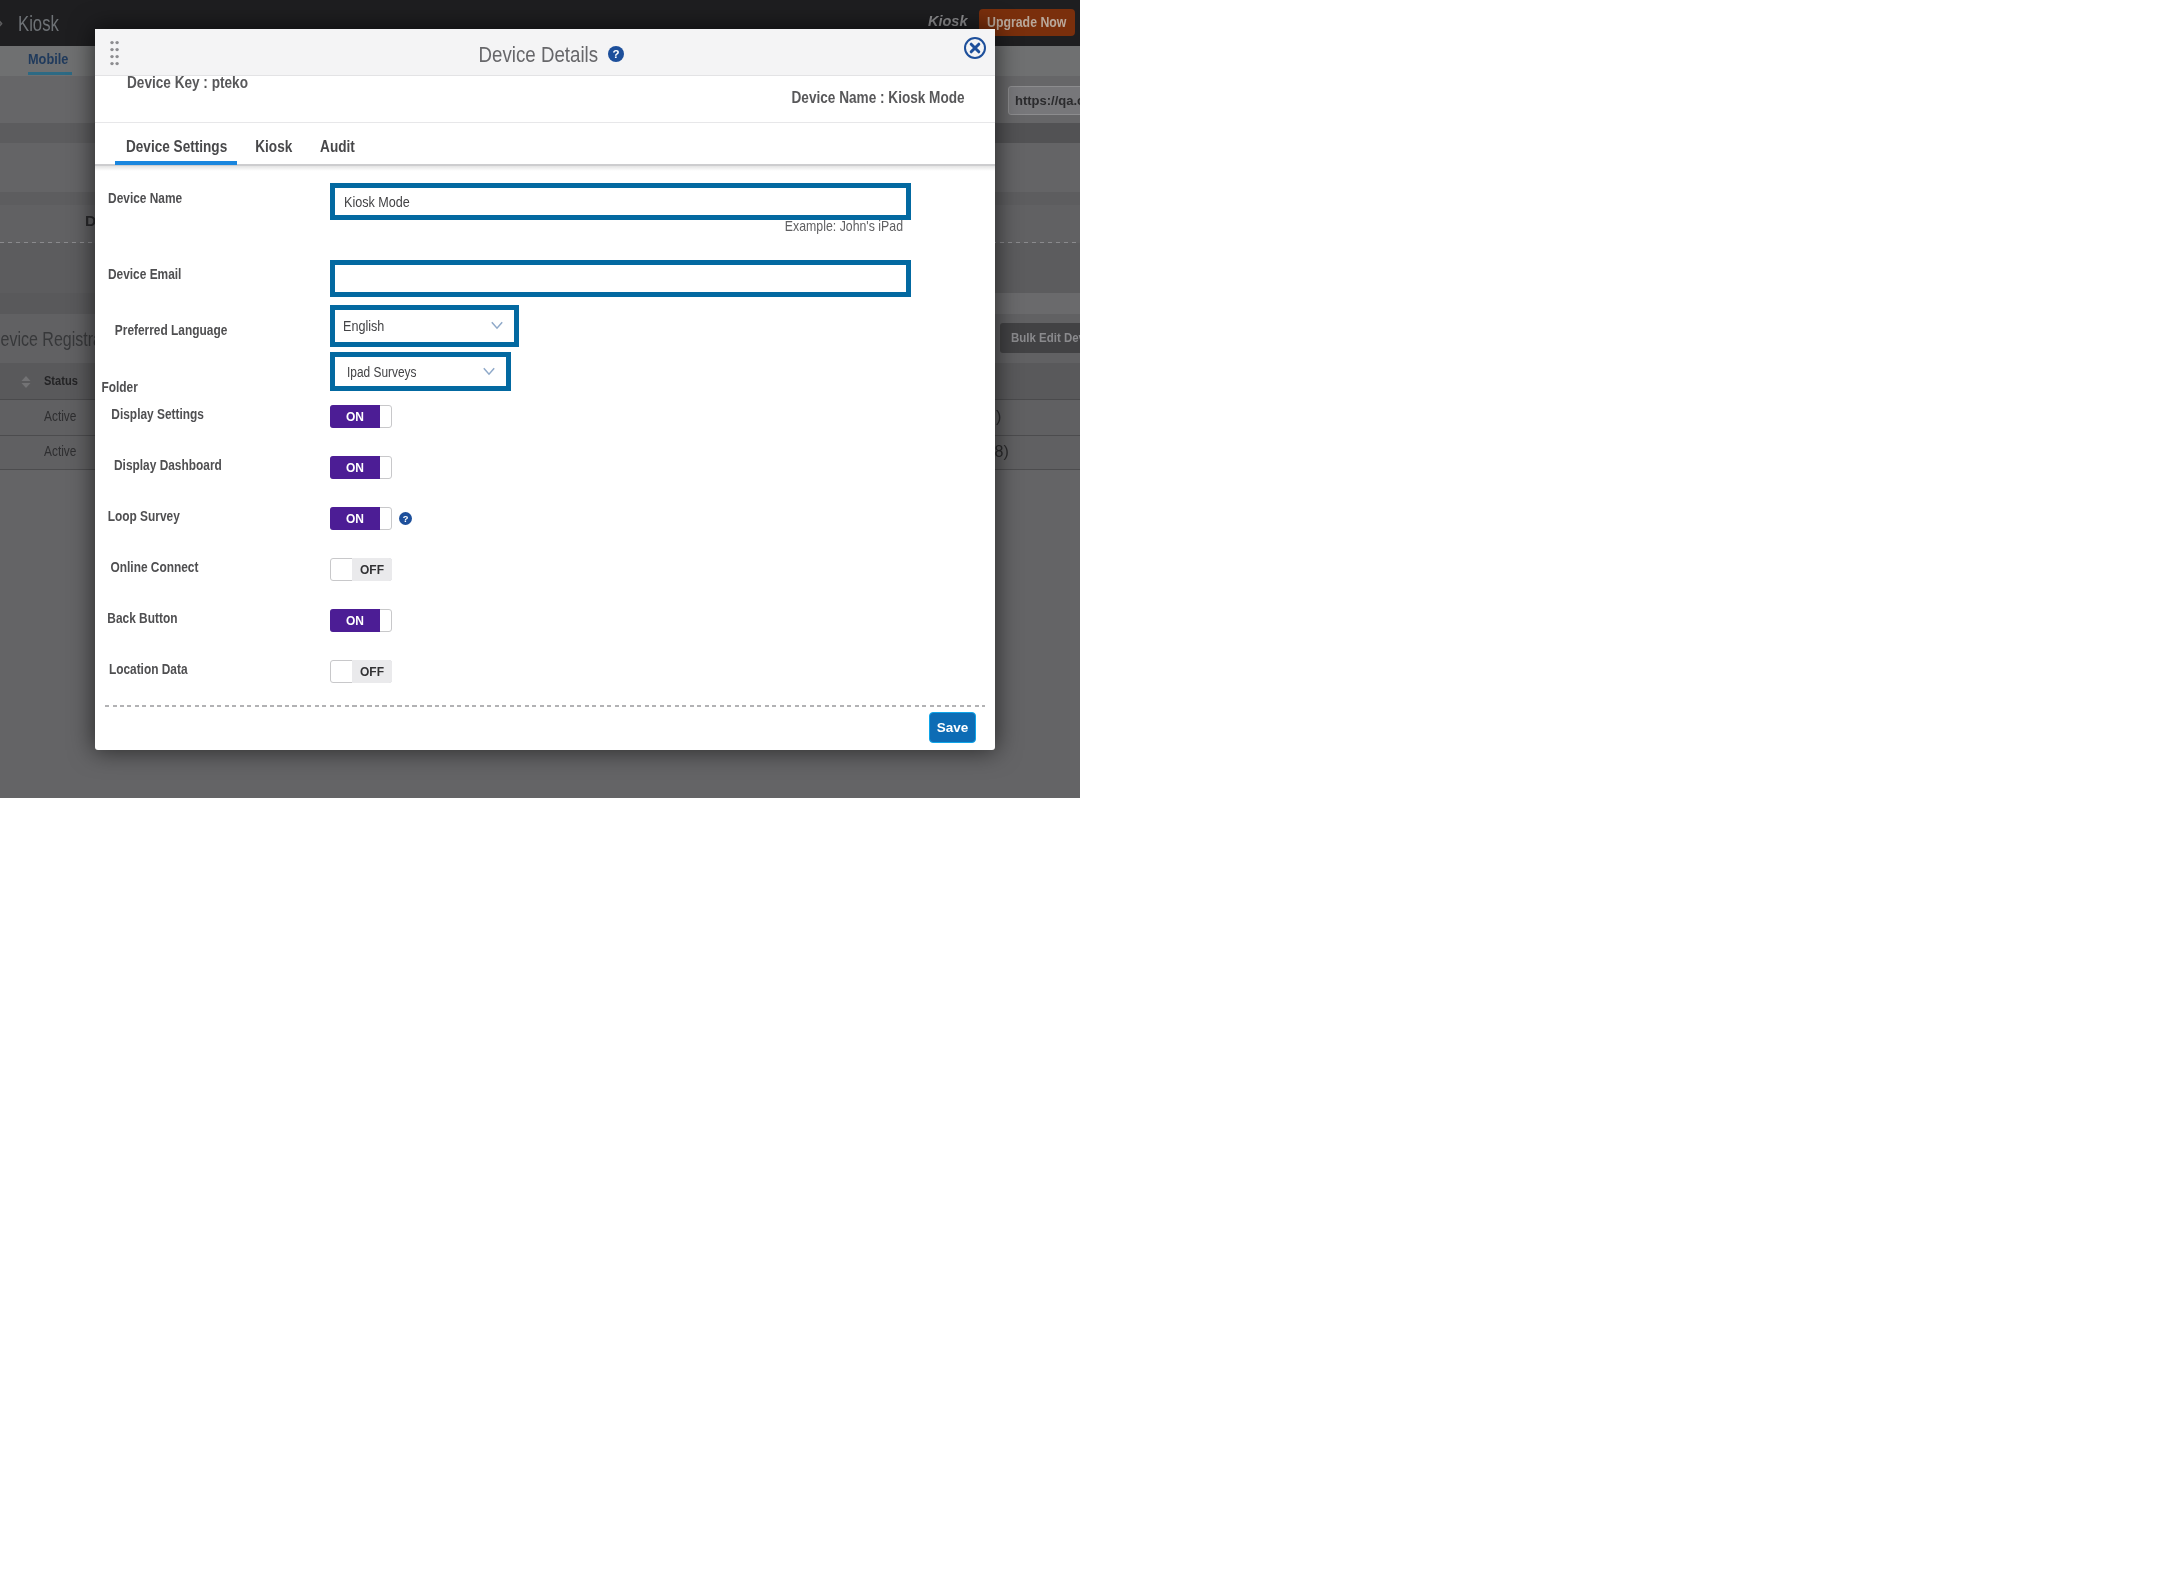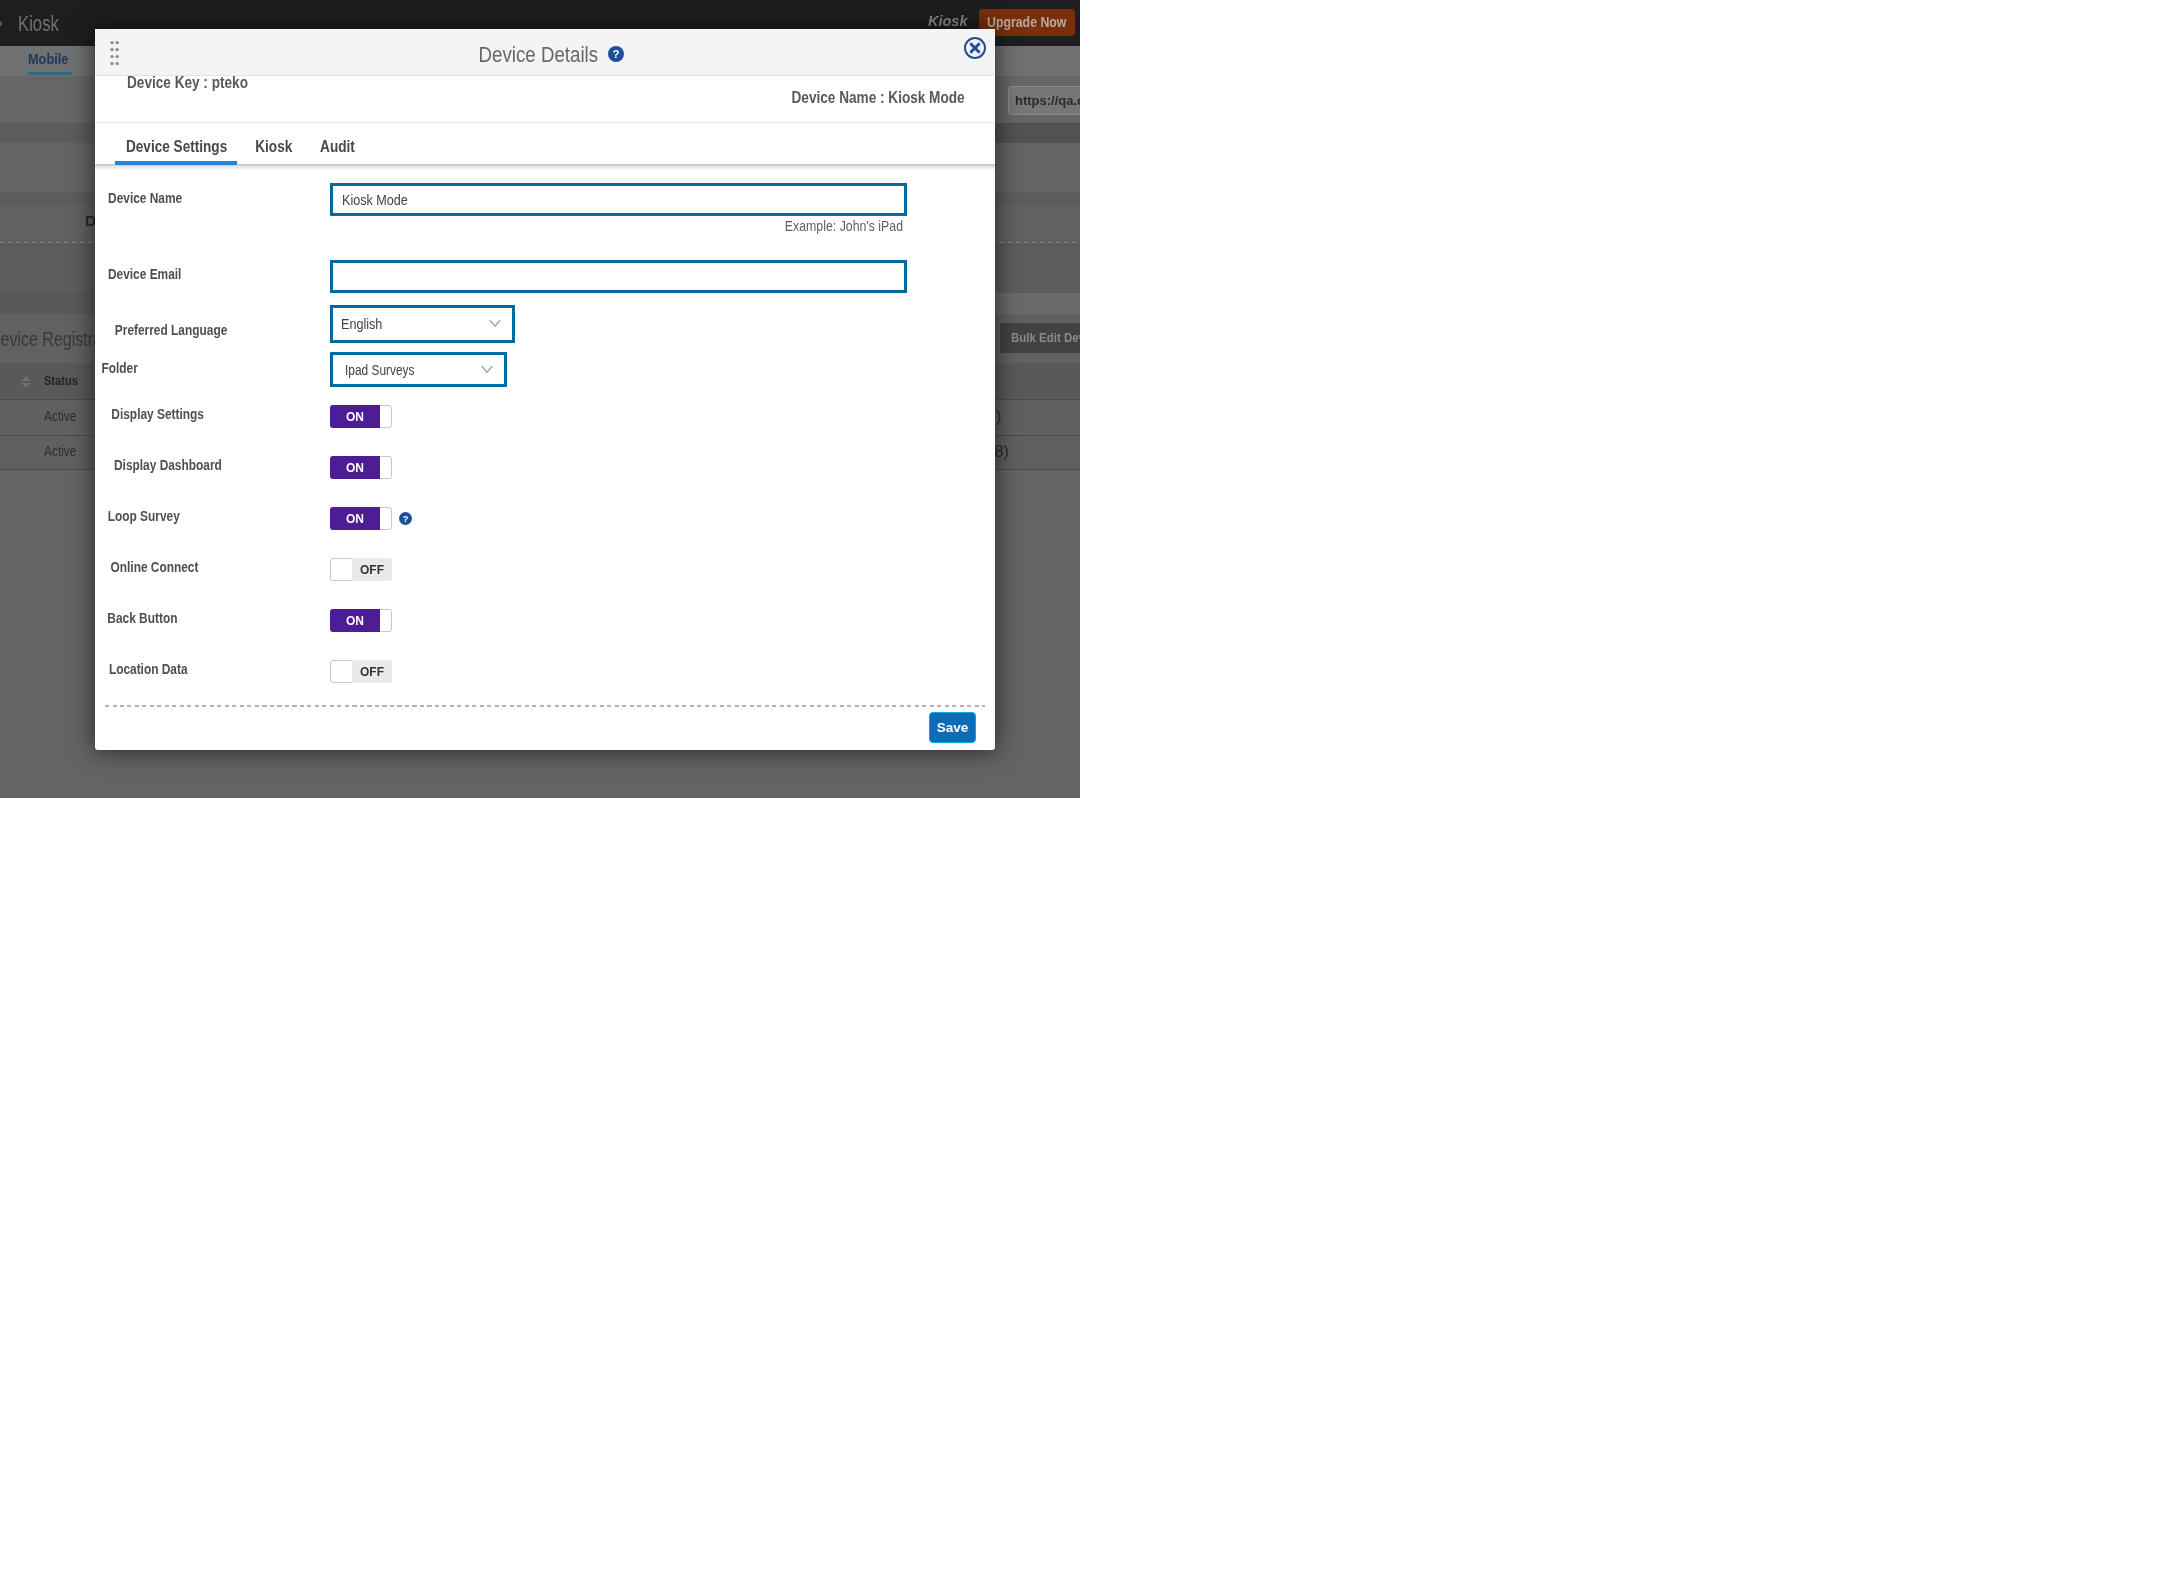--- a/index.html
+++ b/index.html
@@ -61,31 +61,31 @@
   #tabul{left:19.7px;top:132.3px;width:122.8px;height:4px;background:#1a86de;}
   .tab{position:absolute;top:95.8px;height:44px;display:flex;align-items:center;justify-content:center;
        font-size:16px;font-weight:bold;color:#48484a;}
   #tab1{left:19.7px;width:122.8px;}
   #tab2{left:151px;width:55px;}
   #tab3{left:215px;width:55px;}
   #tabshadow{left:0;top:136.8px;width:900px;height:5px;
      background:linear-gradient(rgba(0,0,0,0.11),rgba(0,0,0,0));}
   .flabel{position:absolute;left:0;width:221.8px;display:flex;align-items:center;justify-content:flex-start;
           font-size:14px;font-weight:bold;color:#4f4f51;}
-  .finput{position:absolute;border:3px solid #0369a1;background:#fff;font-size:14px;color:#434345;
+  .finput{position:absolute;border:5px solid #0369a1;background:#fff;font-size:14px;color:#434345;
           display:flex;align-items:center;}
   #inpName{left:235px;top:154.2px;width:561.5px;height:26.8px;padding-left:9px;}
   #lblName{top:154.2px;height:28.8px;}
   #example{right:92.5px;top:189.3px;font-size:14.5px;color:#606062;}
   #inpEmail{left:235px;top:230.8px;width:570.5px;height:26.8px;}
   #lblEmail{top:230.8px;height:28.8px;}
   #selLang{left:235px;top:276px;width:171px;height:31.4px;padding-left:8px;}
   #lblLang{top:276.1px;height:30.5px;margin-top:9px;}
   #selFold{left:235px;top:323px;width:159px;height:29px;padding-left:12px;}
-  #lblFold{top:323px;height:30.8px;}
+  #lblFold{top:342px;height:30.8px;}
   .selchev{position:absolute;right:11px;top:50%;margin-top:-4.5px;}
   .tgl{position:absolute;left:235px;width:60px;height:20.5px;border:1px solid #c8c8ca;border-radius:3px;background:#fff;}
   .tgl .on{position:absolute;left:-1px;top:-1px;width:50px;height:22.5px;background:#4c1d95;border-radius:3px 0 0 3px;
            color:#fff;font-size:12px;font-weight:bold;display:flex;align-items:center;justify-content:center;}
   .tgl .off{position:absolute;right:-1px;top:-1px;width:40px;height:22.5px;background:#eaeaec;border-radius:0 3px 3px 0;
            color:#323234;font-size:12px;font-weight:bold;display:flex;align-items:center;justify-content:center;}
   #tg1{top:376.3px;} #lbl1{top:373.3px;height:22.5px;}
   #tg2{top:427.3px;} #lbl2{top:424.3px;height:22.5px;}
   #tg3{top:478.3px;} #lbl3{top:475.3px;height:22.5px;}
   #tg4{top:529.3px;} #lbl4{top:526.3px;height:22.5px;}

